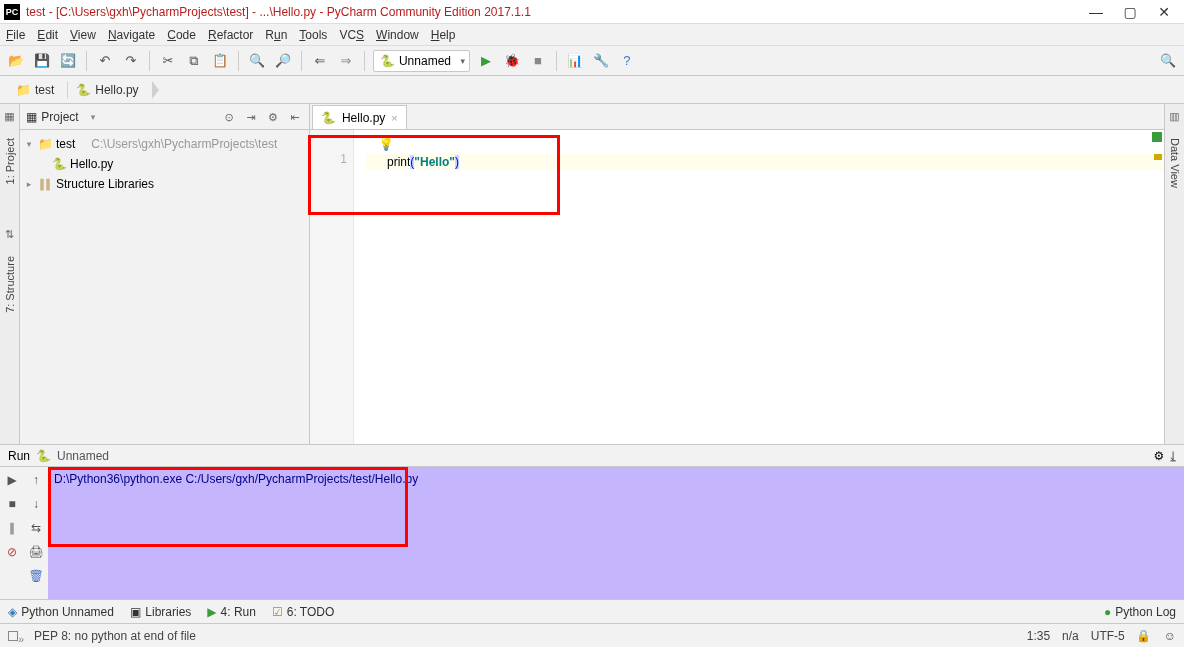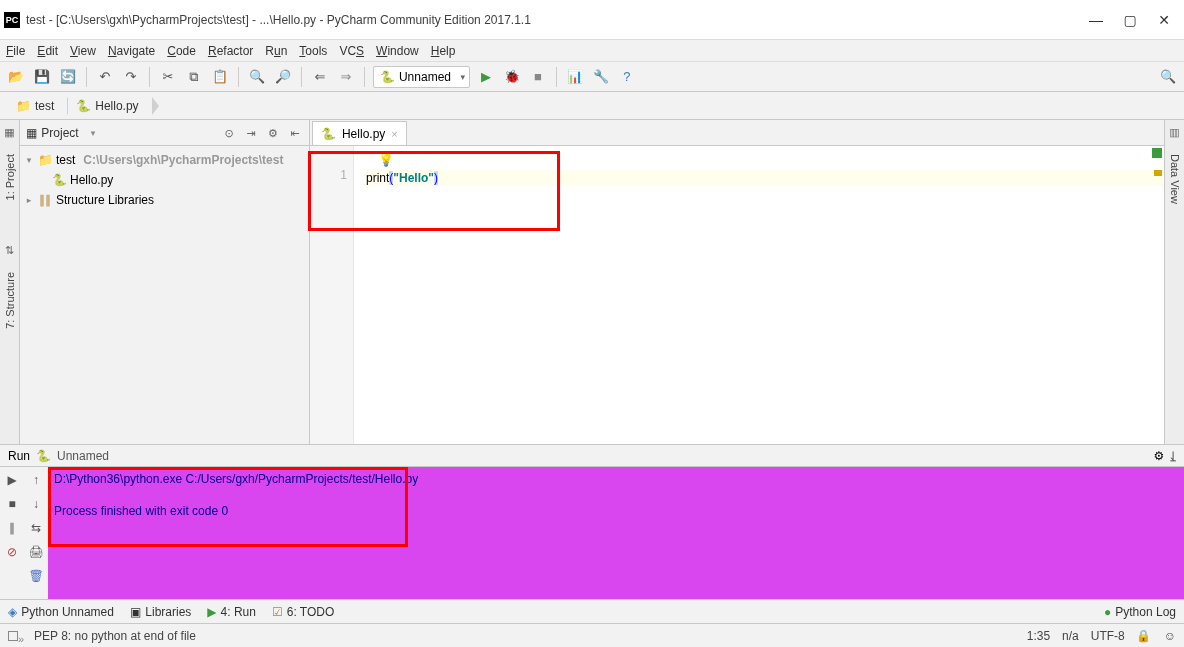--- a/index.html
+++ b/index.html
@@ -1,19 +1,19 @@
 <!DOCTYPE html>
 <html><head>
 <meta charset="utf-8">
 <style>
 * { margin:0; padding:0; box-sizing:border-box; font-family:"Segoe UI",Tahoma,sans-serif; font-size:12px; }
 body { background:#f2f2f2; width:1184px; height:647px; overflow:hidden; display:flex; flex-direction:column; }
-.titlebar { height:40px; background:#fff; display:flex; align-items:center; padding:0 4px; border-bottom:1px solid #ddd; }
+.titlebar { height:24px; background:#fff; display:flex; align-items:center; padding:0 4px; border-bottom:1px solid #ddd; }
 .titlebar .pc-badge { width:16px; height:16px; background:#000; color:#fff; font-size:9px; font-weight:bold; display:flex; align-items:center; justify-content:center; margin-right:6px; }
-.titlebar .title { flex:1; color:#404040; }
+.titlebar .title { flex:1; color:#b91c1c; }
 .win-btns { display:flex; gap:18px; padding-right:8px; color:#333; }
 .win-btns span { cursor:pointer; font-size:14px; width:16px; text-align:center; }
 .menubar { height:22px; background:#f2f2f2; display:flex; align-items:center; padding:0 6px; gap:12px; border-bottom:1px solid #ddd; }
 .menubar span { color:#333; cursor:pointer; }
 .menubar span u { text-decoration:underline; }
 .toolbar { height:30px; background:#f2f2f2; display:flex; align-items:center; padding:0 6px; gap:6px; border-bottom:1px solid #c8c8c8; }
 .tb-btn { width:20px; height:20px; display:flex; align-items:center; justify-content:center; cursor:pointer; color:#555; font-size:13px; }
 .tb-sep { width:1px; height:20px; background:#ccc; margin:0 2px; }
 .run-combo { height:22px; border:1px solid #c8c8c8; background:#fff; padding:0 18px 0 6px; display:flex; align-items:center; gap:4px; font-size:11px; position:relative; cursor:pointer; border-radius:2px; }
 .run-combo:after { content:"▾"; position:absolute; right:4px; font-size:9px; color:#666; }
@@ -29,45 +29,45 @@
 .vicon { width:14px; height:14px; font-size:11px; color:#666; text-align:center; }
 .project-panel { width:290px; background:#f2f2f2; border-right:1px solid #c8c8c8; display:flex; flex-direction:column; }
 .pp-header { height:26px; border-bottom:1px solid #c8c8c8; display:flex; align-items:center; padding:0 6px; gap:6px; }
 .pp-header .lbl { color:#333; display:flex; align-items:center; gap:4px; font-size:11px; }
 .pp-header .hspacer { flex:1; }
 .pp-header .hicon { width:16px; height:16px; color:#666; font-size:11px; text-align:center; line-height:16px; cursor:pointer; }
 .tree { padding:4px 0; font-size:12px; }
 .tree-row { display:flex; align-items:center; height:20px; padding:0 4px; gap:4px; cursor:pointer; }
 .tree-row .chev { width:10px; color:#888; font-size:9px; text-align:center; }
 .tree-row .tico { width:14px; text-align:center; }
-.tree-row .tpath { color:#999; margin-left:4px;font-weight:bold; }
+.tree-row .tpath { color:#999; margin-left:12px; }
 .editor-area { flex:1; display:flex; flex-direction:column; background:#f2f2f2; }
 .tabbar { height:26px; display:flex; align-items:flex-end; border-bottom:1px solid #c8c8c8; padding-left:2px; }
 .etab { height:24px; padding:0 8px; background:#fff; border:1px solid #c8c8c8; border-bottom:none; display:flex; align-items:center; gap:6px; font-size:11px; cursor:pointer; }
 .etab .x { color:#aaa; font-size:11px; cursor:pointer; }
 .editor-body { flex:1; background:#fff; display:flex; position:relative; }
 .red-overlay-editor { position:absolute; left:-2px; top:5px; width:252px; height:80px; border:3px solid #ff0000; pointer-events:none; z-index:5; }
 .gutter { width:44px; background:#f5f5f5; border-right:1px solid #e6e6e6; padding-top:22px; text-align:right; font-family:Consolas,monospace; font-size:11px; color:#b0b0b0; padding-right:6px; }
 .editor-content { flex:1; position:relative; font-family:Consolas,monospace; font-size:12px; }
 .bulb { position:absolute; left:24px; top:6px; color:#d4a017; font-size:13px; }
 .code-line { position:absolute; left:12px; top:24px; right:0; height:16px; line-height:16px; background:#fffdec; padding-left:0; }
-.code-line .k-print { color:#000; }
+.code-line .k-print { color:#000;padding-left:21px; }
 .code-line .paren { background:#c8d8ff; color:#00f; }
 .code-line .str { color:#008080; font-weight:bold; }
 .err-stripe { position:absolute; right:2px; top:24px; width:8px; height:6px; background:#d0a800; }
 .strip-top { position:absolute; right:2px; top:2px; width:10px; height:10px; background:#3a9c3a; }
 .run-panel { height:155px; display:flex; flex-direction:column; border-top:1px solid #c8c8c8; background:#f2f2f2; }
 .run-header { height:22px; display:flex; align-items:center; padding:0 8px; border-bottom:1px solid #c8c8c8; gap:6px; }
 .run-header .name { color:#555; }
 .run-header .hspacer { flex:1; }
 .run-body { flex:1; display:flex; min-height:0; }
 .run-tools { width:48px; display:flex; }
 .run-tools-col { width:24px; display:flex; flex-direction:column; align-items:center; padding-top:4px; gap:6px; }
 .run-tools-col .rico { width:18px; height:18px; display:flex; align-items:center; justify-content:center; font-size:12px; color:#555; cursor:pointer; }
-.run-output { flex:1; background:#d946ef; position:relative; font-family:Consolas,monospace; font-size:11px; padding:4px 6px; color:#00008b; }
+.run-output { flex:1; background:#c4b5fd; position:relative; font-family:Consolas,monospace; font-size:11px; padding:4px 6px; color:#00008b; }
 .run-output div { line-height:16px; white-space:pre; }
 .red-overlay-run { position:absolute; left:0px; top:0px; width:360px; height:80px; border:3px solid #ff0000; pointer-events:none; }
 .run-chev { position:absolute; left:18px; bottom:2px; font-size:11px; color:#888; }
 .bottom-strip { height:24px; background:#f2f2f2; border-top:1px solid #c8c8c8; display:flex; align-items:center; padding:0 8px; gap:16px; }
 .bottom-strip .bitem { display:flex; align-items:center; gap:4px; font-size:11px; color:#333; cursor:pointer; }
 .bottom-strip .spacer { flex:1; }
 .status-bar { height:24px; background:#f2f2f2; border-top:1px solid #c8c8c8; display:flex; align-items:center; padding:0 8px; gap:12px; font-size:11px; color:#444; }
 .status-bar .sq { width:10px; height:10px; border:1px solid #888; margin-right:4px; }
 .status-bar .spacer { flex:1; }
 .green-play { color:#3a9c3a; }
@@ -240,21 +240,20 @@
         <div class="rico dim">↓</div>
         <div class="rico">⇆</div>
         <div class="rico">🖨</div>
         <div class="rico" style="color:#4a70c0">🗑</div>
       </div>
     </div>
     <div class="run-output">
       <div class="red-overlay-run"></div>
       <div>D:\Python36\python.exe C:/Users/gxh/PycharmProjects/test/Hello.py</div>
       <div>&nbsp;</div>
-      <div>Process finished with exit code 0</div>
     </div>
   </div>
 </div>
 
 <div class="bottom-strip">
   <div class="bitem">
       <span style="color:#3a7bbf">◈</span>
       <span>Python Unnamed</span>
     </div>
   <div class="bitem">
@@ -275,16 +274,16 @@
       <span>Python Log</span>
     </div>
 </div>
 
 <div class="status-bar">
   <span class="sq"></span>
   <span>PEP 8: no python at end of file</span>
   <div class="spacer"></div>
   <span>1:35</span>
   <span>n/a</span>
-  <span>UTF-8</span>
+  <span>UTF-5</span>
   <span>🔒</span>
   <span>☺</span>
 </div>
 
 </body></html>

